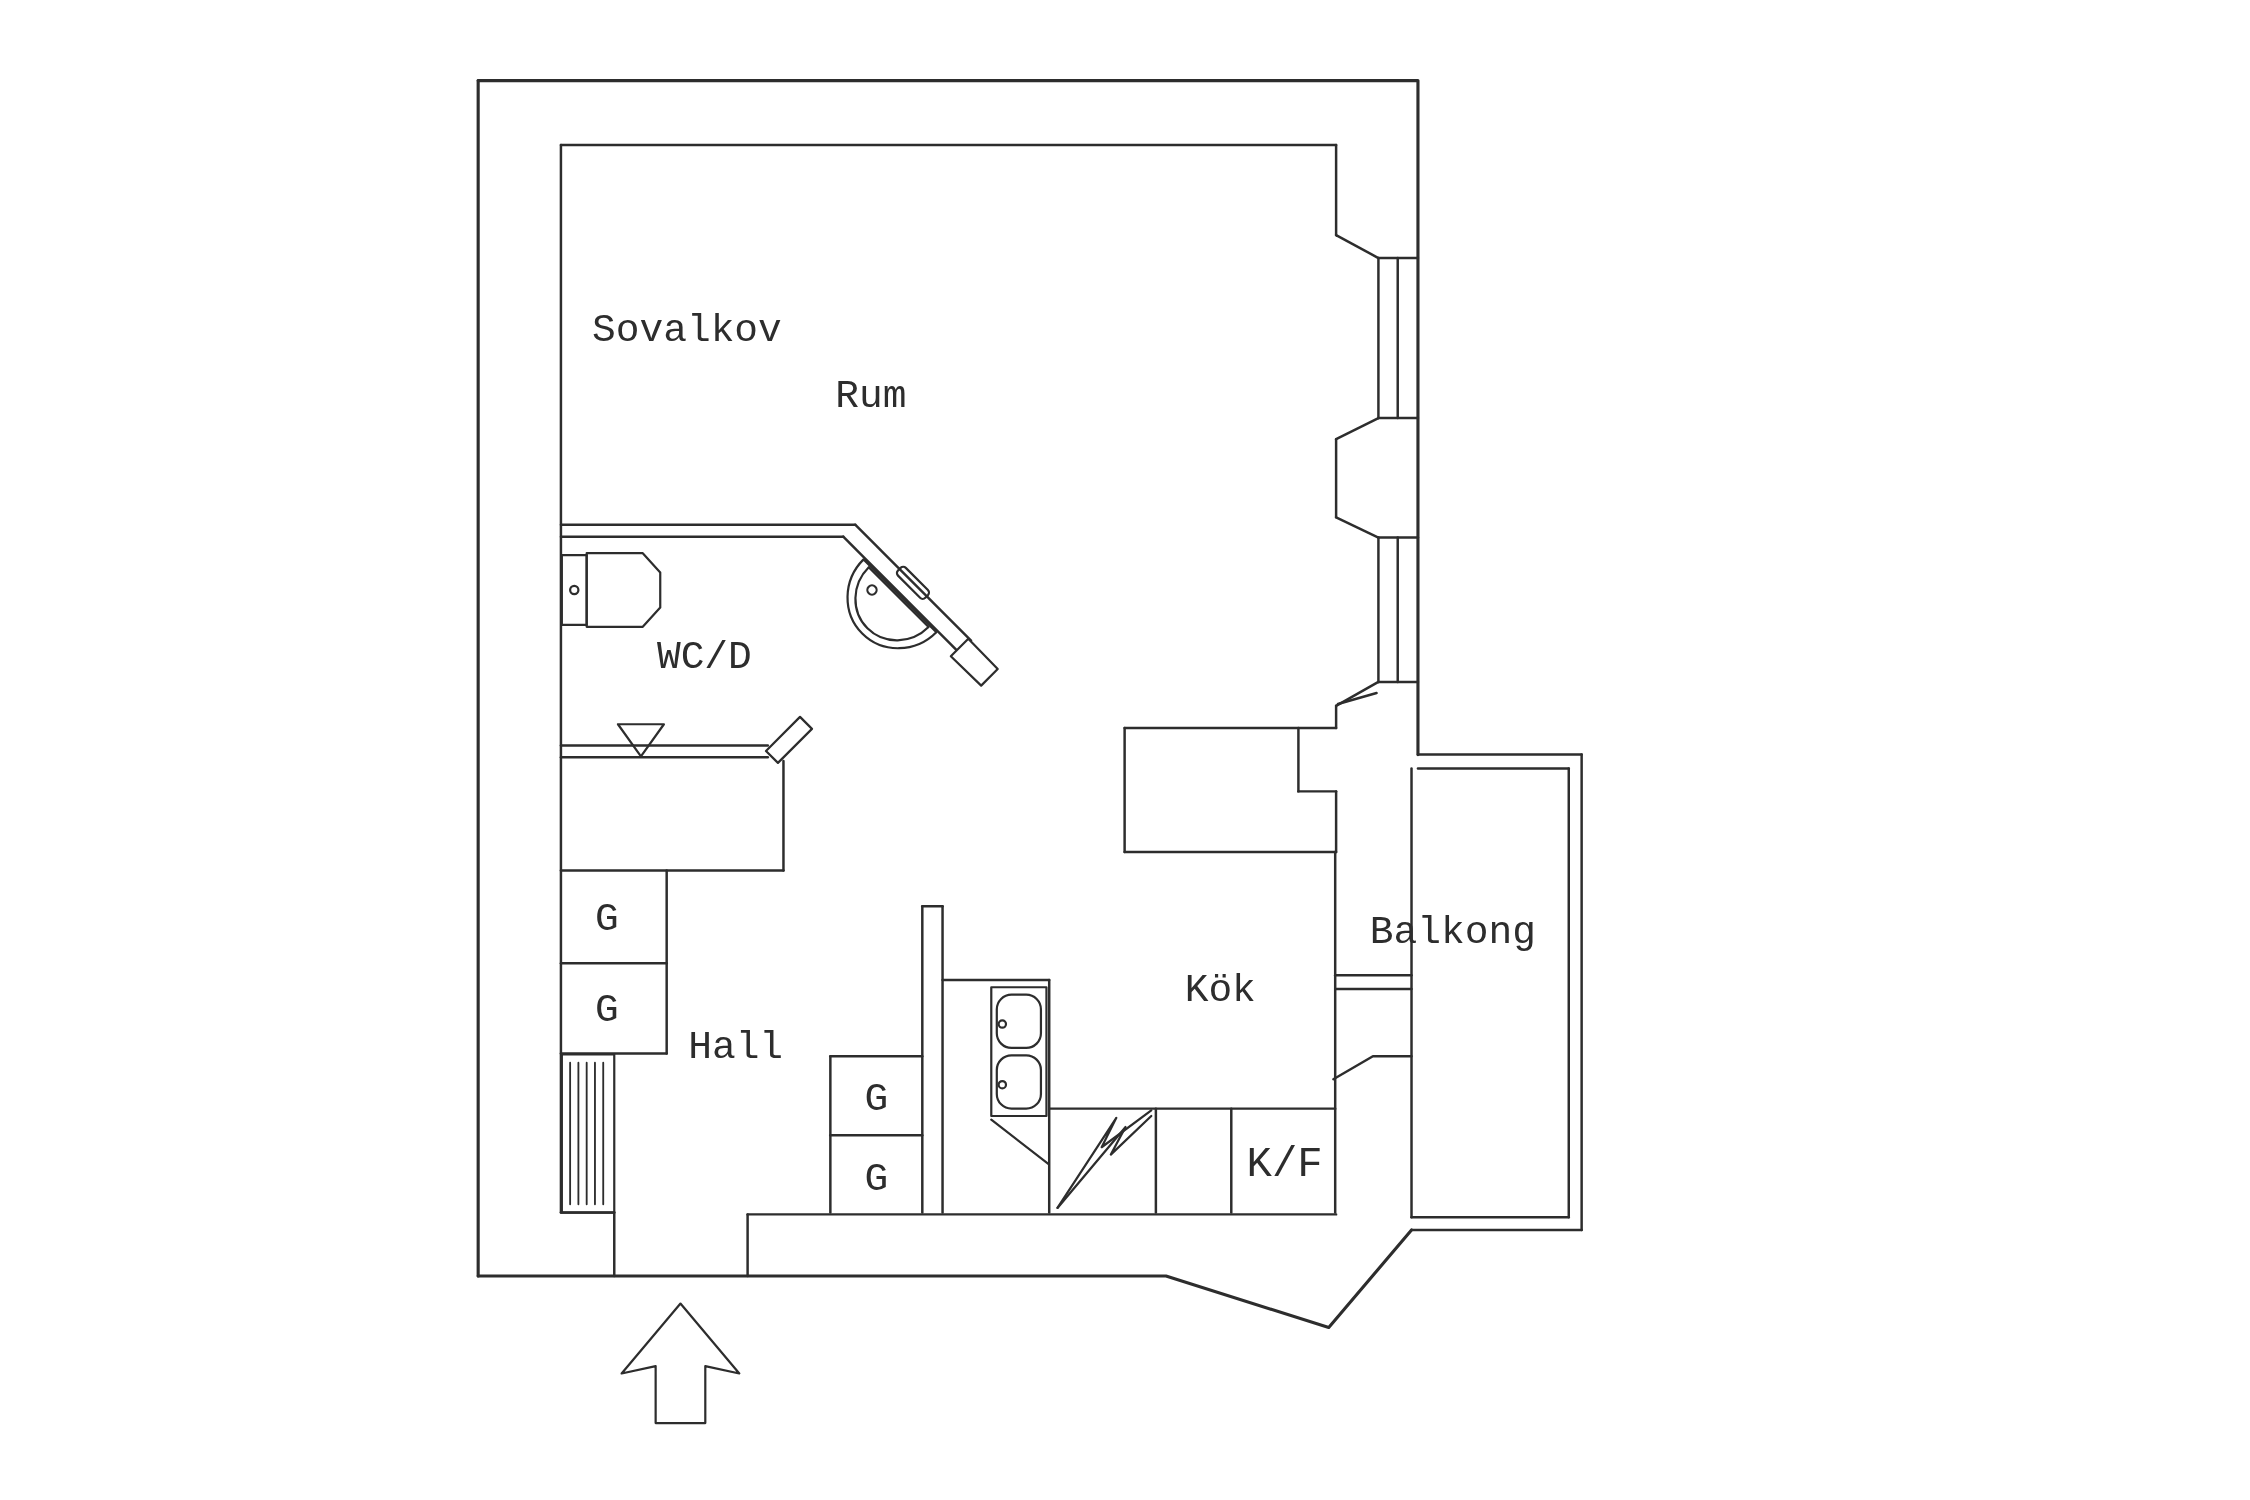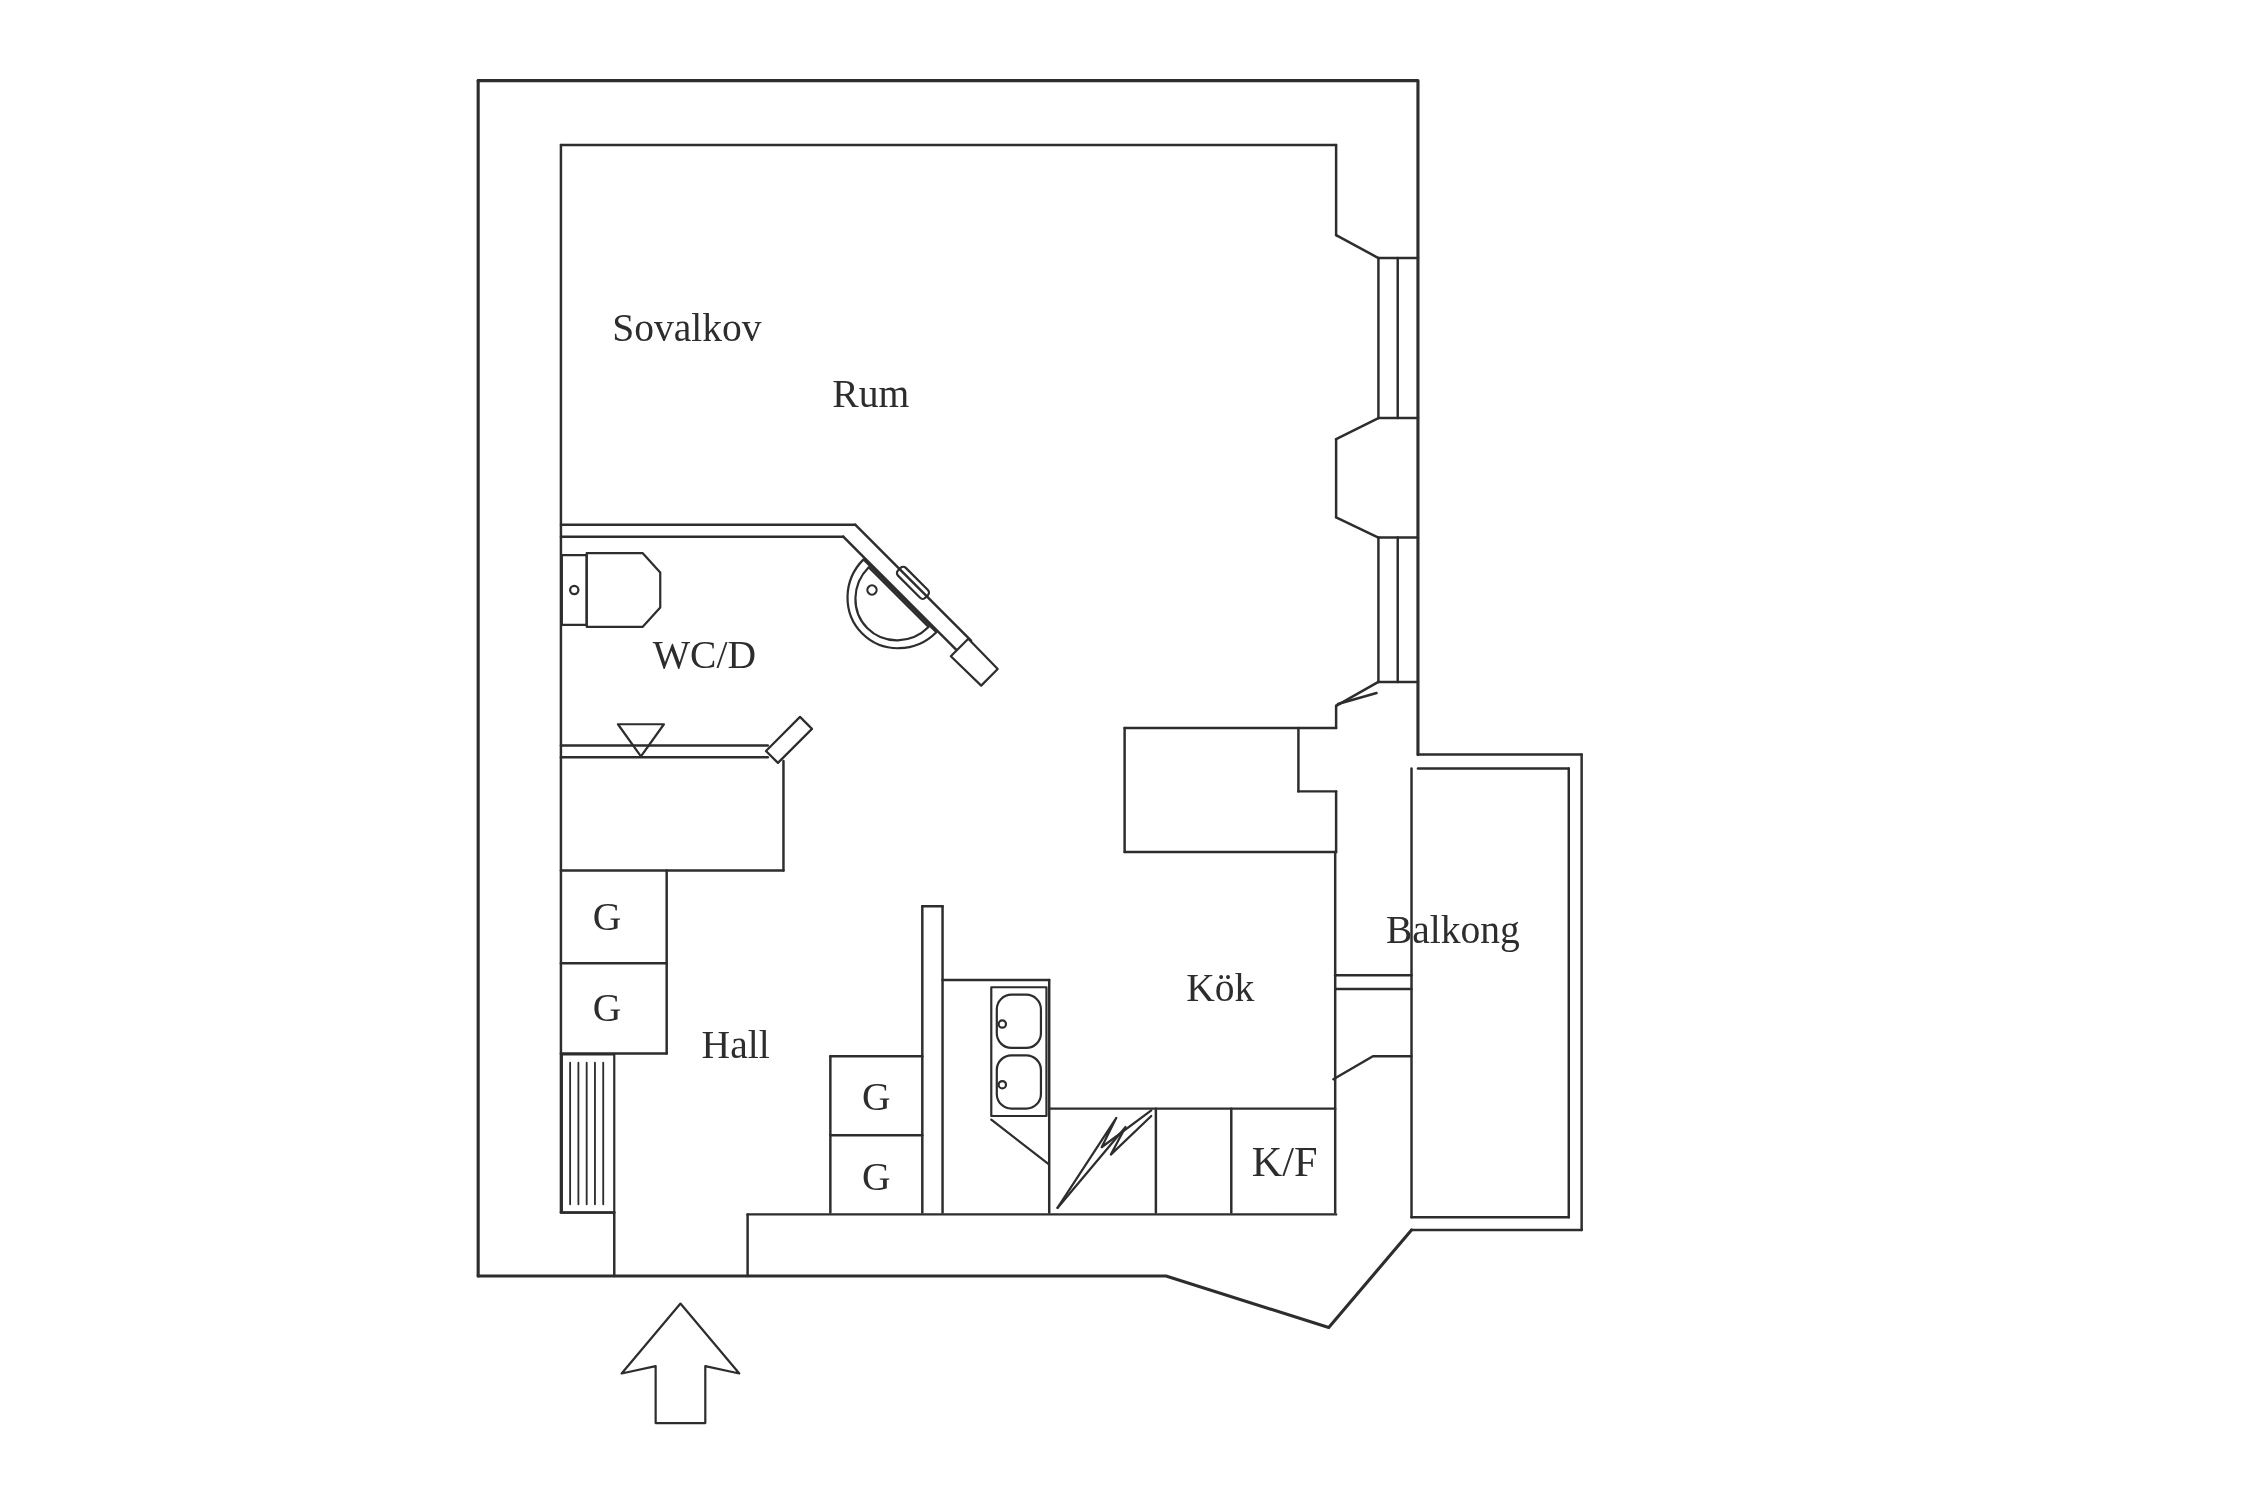--- a/index.html
+++ b/index.html
@@ -2,21 +2,21 @@
 <html><head>
 <meta charset="utf-8">
 <title>Floor plan</title>
 <style>
   html,body{margin:0;padding:0;background:#ffffff;}
   .stage{
     position:relative;
     width:2069px;height:1500px;
     background:var(--paper,#ffffff);
     overflow:hidden;
-    font-family:Liberation Serif, serif;
+    font-family:Liberation Mono, monospace;
     border-radius:8px;
   }
   svg{display:block;width:100%;height:100%;}
   .wall   {stroke:var(--ink,#2d2d2d);stroke-width:3.4;fill:none;stroke-linecap:round;stroke-linejoin:round;}
   .wall2  {stroke:var(--ink,#2d2d2d);stroke-width:2.7;fill:none;stroke-linecap:round;stroke-linejoin:round;}
   .fix    {stroke:var(--ink,#2d2d2d);stroke-width:2.4;fill:none;stroke-linecap:round;stroke-linejoin:round;}
   .fixfill{stroke:var(--ink,#2d2d2d);stroke-width:2.4;fill:#ffffff;stroke-linejoin:round;}
   .thin   {stroke:var(--ink,#2d2d2d);stroke-width:2;fill:none;stroke-linecap:round;}
   text.lbl{fill:var(--ink,#2d2d2d);font-size:43px;text-anchor:middle;}
   text.lbl-big{fill:var(--ink,#2d2d2d);font-size:46px;text-anchor:middle;}

